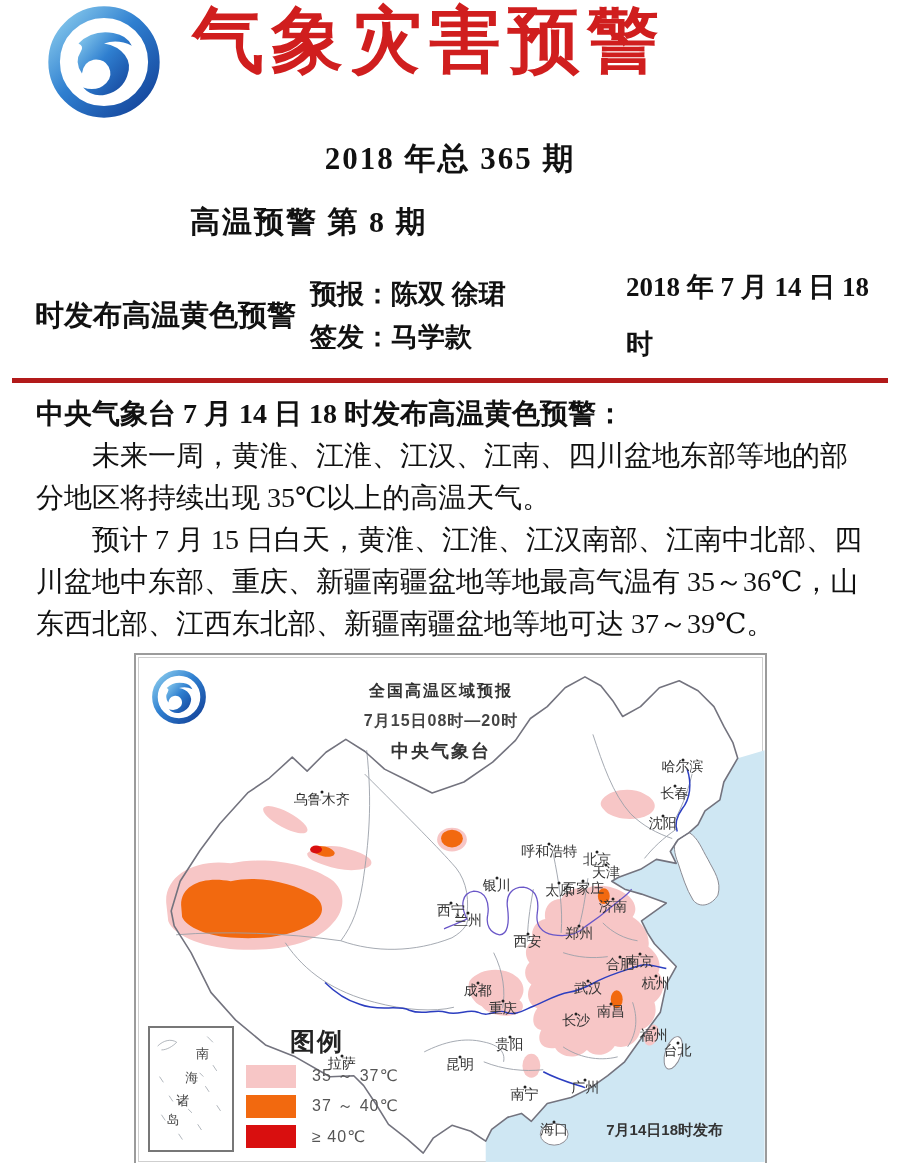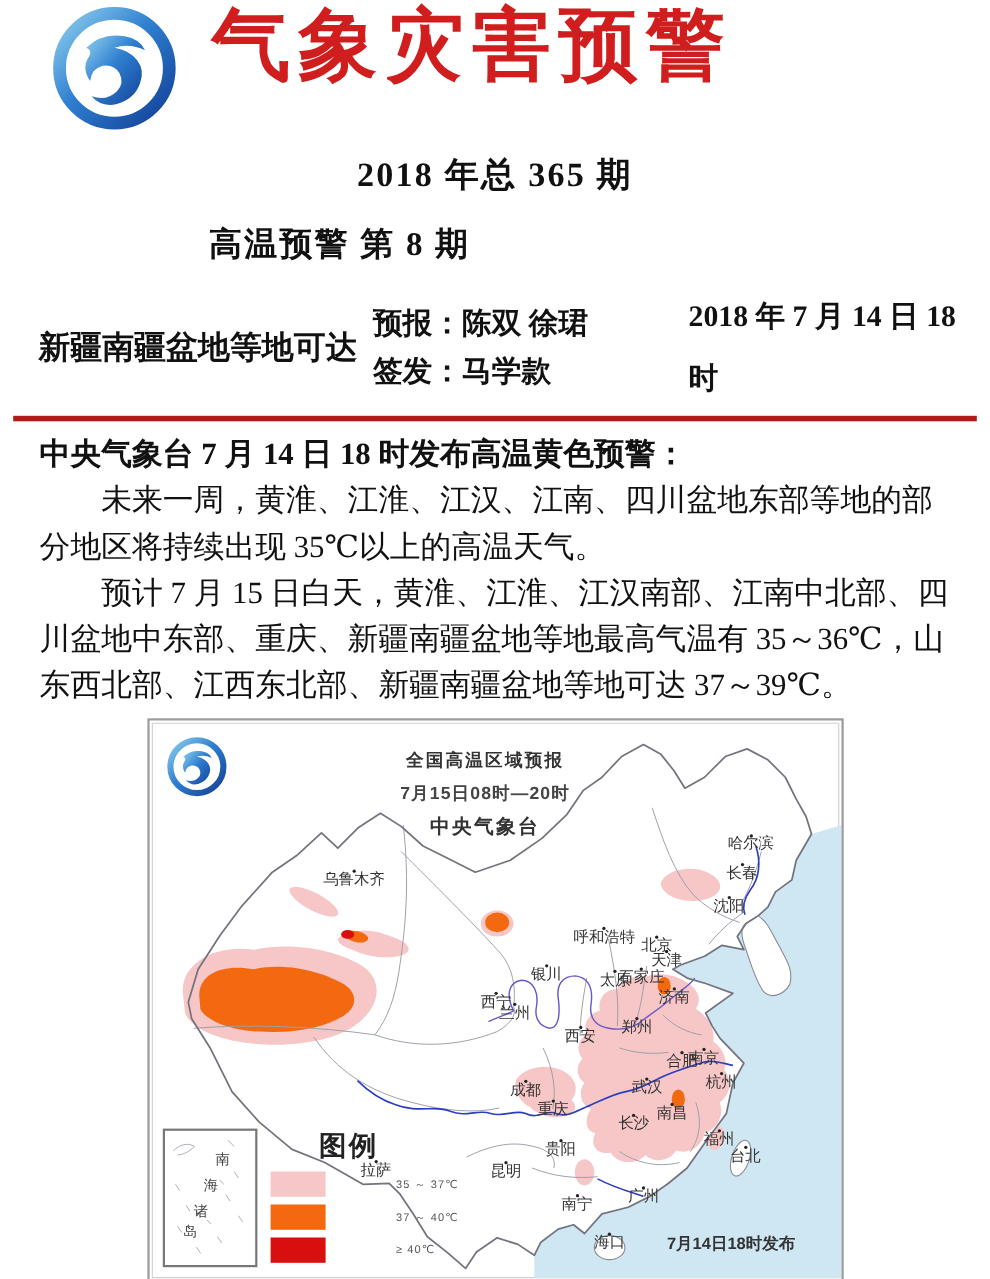--- a/index.html
+++ b/index.html
@@ -55,21 +55,21 @@
   .inset-ch{position:absolute;font-size:13px;color:#444;font-family:"Liberation Sans",sans-serif;}
   .inset-ch0{left:56%;top:14%;}
   .inset-ch1{left:43%;top:33%;}
   .inset-ch2{left:32%;top:52%;}
   .inset-ch3{left:20%;top:68%;}
   .inset-svg{position:absolute;left:0;top:0;width:100%;height:100%;}
   .legend{position:absolute;left:110px;bottom:16px;width:220px;}
   .legend-title{font-size:25px;font-weight:bold;color:#222;margin-bottom:6px;letter-spacing:2px;margin-left:44px;}
   .legend-row{display:flex;align-items:center;margin-top:7px;}
   .swatch{width:50px;height:23px;margin-right:16px;flex:none;}
-  .legend-label{font-size:10px;color:#555;letter-spacing:1px;font-family:"Liberation Sans","DejaVu Sans",sans-serif;margin-left:48px;}
+  .legend-label{font-size:16px;color:#555;letter-spacing:1px;font-family:"Liberation Sans","DejaVu Sans",sans-serif;}
   
   #city-layer{position:absolute;left:0;top:0;width:100%;height:100%;pointer-events:none;}
   .city-dot{position:absolute;width:3px;height:3px;background:#222;border-radius:50%;transform:translate(-50%,-50%);}
   .city-label{position:absolute;transform:translate(-50%,-50%);font-size:14px;color:#333;white-space:nowrap;
     font-family:"Liberation Sans","DejaVu Sans",sans-serif;}
 </style>
 </head>
 <body>
 
 <div class="page">
@@ -88,21 +88,21 @@
         <path fill="url(#lg1)" d="M28 34 Q40 22 58 25 Q70 27 74 36 Q62 30 50 34 Q62 36 68 44 Q74 52 70 62 Q66 74 52 78 Q40 81 32 72 Q44 76 52 68 Q58 62 54 54 Q50 47 41 48 Q32 50 31 60 Q24 50 30 41 Q33 36 28 34 Z"></path>
       </svg>
     </span>
     <h1 class="main-title">气象灾害预警</h1>
   </header>
 
   <div class="issue-line">2018 年总 365 期</div>
   <div class="warning-line">高温预警 第 8 期</div>
 
   <div class="info-row">
-    <div class="agency">新疆南疆盆地等地可达</div>
+    <div class="agency">时发布高温黄色预警</div>
     <div class="staff">
       <div><span>预报：</span><span>陈双 徐珺</span></div>
       <div><span>签发：</span><span>马学款</span></div>
     </div>
     <div class="datetime">2018 年 7 月 14 日 18 时</div>
   </div>
 
   <div class="red-rule"></div>
 
   <main class="doc-body">

